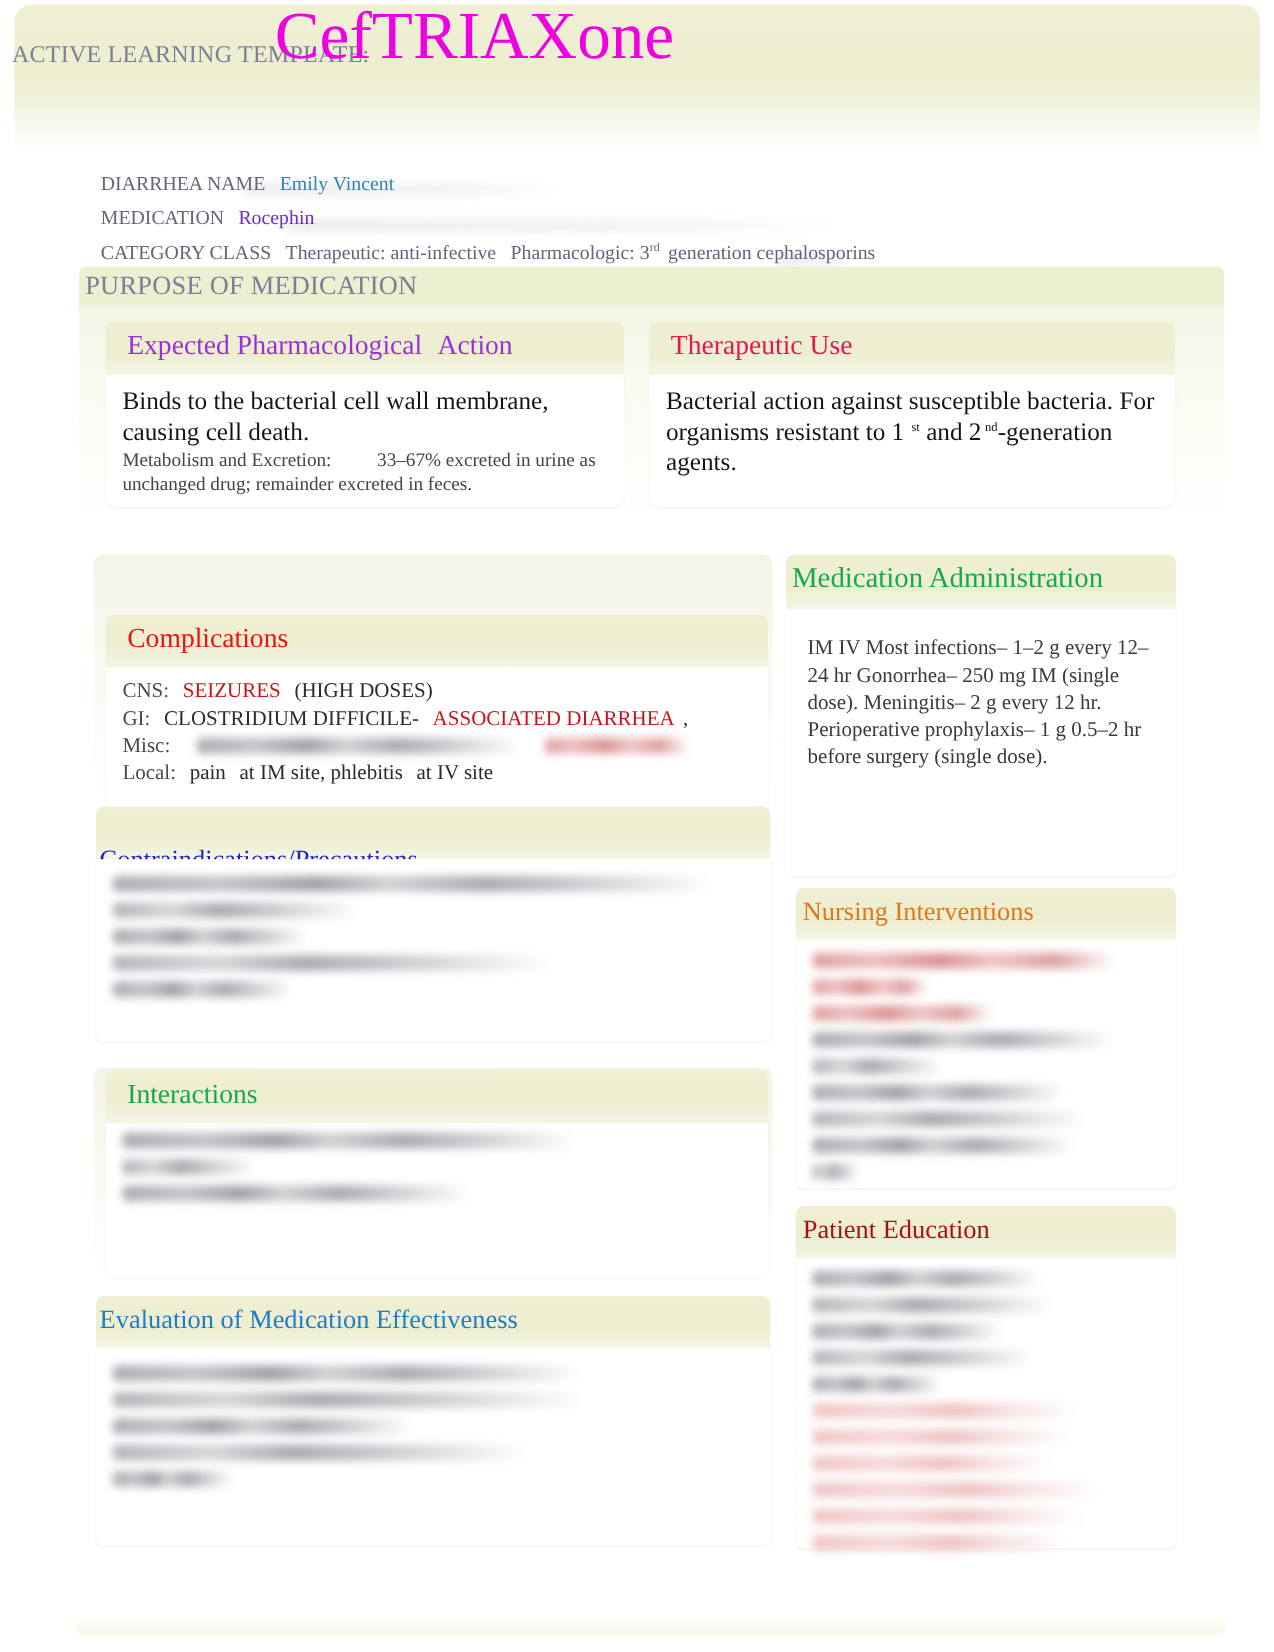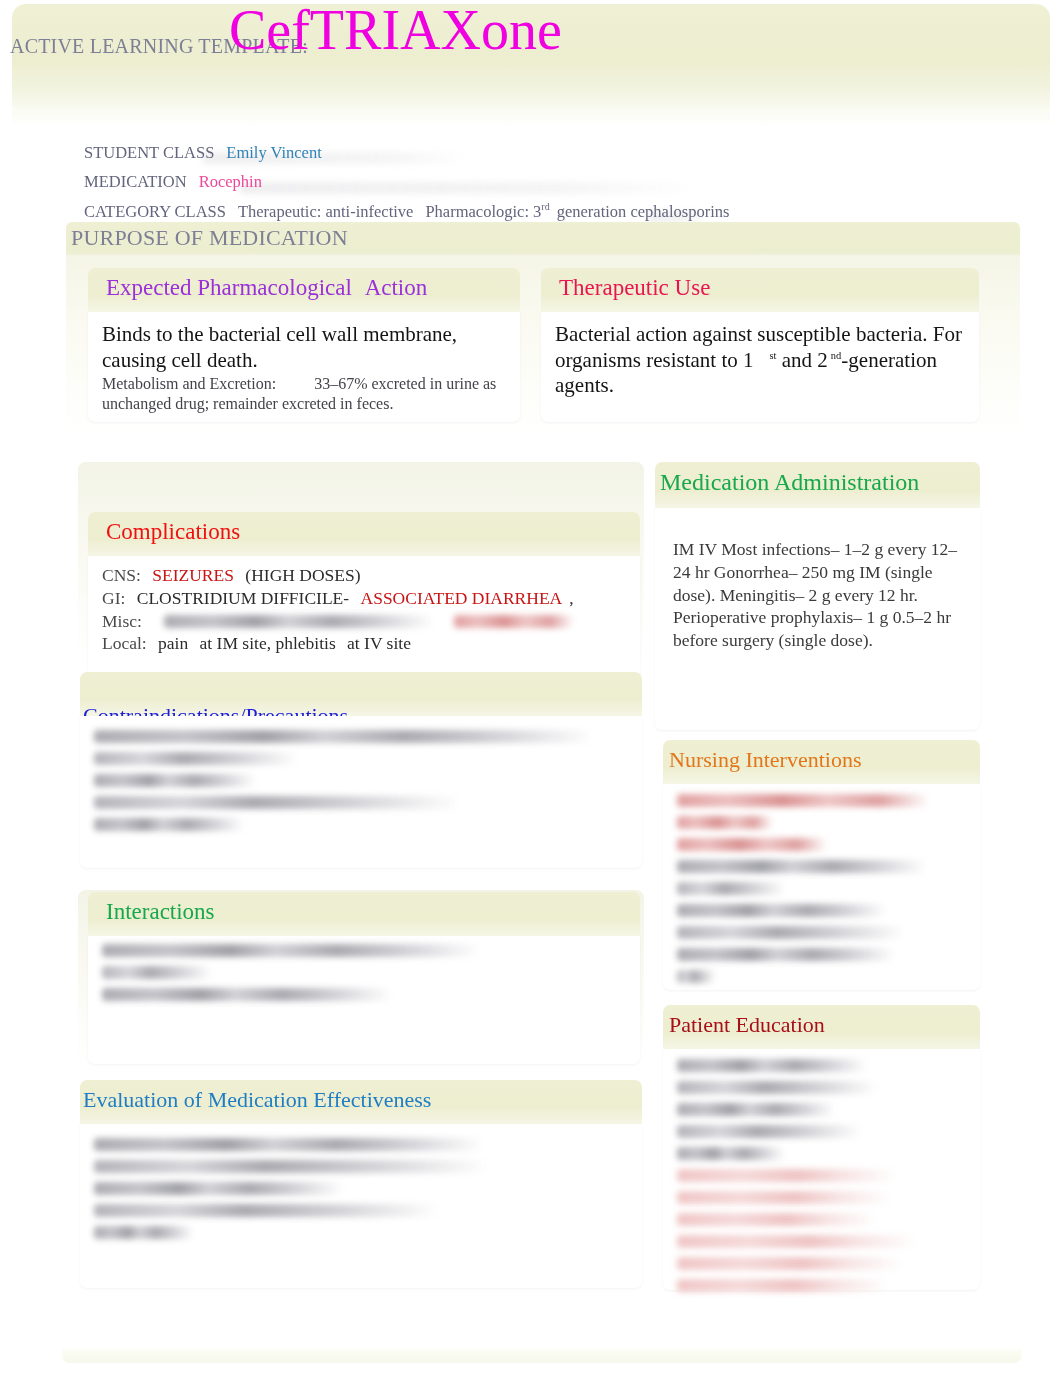--- a/index.html
+++ b/index.html
@@ -50,21 +50,21 @@
   
   .meta {
     position: absolute;
     left: 84px;
     font-size: 16.5px;
     color: #63657c;
     white-space: nowrap;
   }
   .meta .val { margin-left: 12px; }
   .meta .val.blue  { color: #2f82b5; }
-  .meta .val.green { color: #ec4899; }
+  .meta .val.green { color: #6d28d9; }
   .meta .val.plain { color: #63657c; }
   .meta .sup { font-size: 10px; vertical-align: super; }
   #meta-student  { top: 143px; }
   #meta-med      { top: 172px; }
   #meta-category { top: 201px; }
 
   
   .smudge {
     position: absolute;
     background: linear-gradient(90deg, rgba(200,200,205,.30), rgba(205,205,210,.20) 70%, rgba(255,255,255,0));
@@ -177,21 +177,21 @@
   <div class="header-band">
     <div class="alt-label">ACTIVE LEARNING TEMPLATE:</div>
     <div class="drug-title">CefTRIAXone</div>
   </div>
 
   <div class="smudge" style="left:203px;top:152px;width:265px;height:12px;"></div>
   <div class="smudge" style="left:240px;top:182px;width:460px;height:12px;"></div>
   <div class="smudge" style="left:648px;top:211px;width:60px;height:12px;"></div>
 
   <div class="meta" id="meta-student">
-    <span>STUDENT CLASS</span><span class="val blue">Emily Vincent</span>
+    <span>DIARRHEA NAME</span><span class="val blue">Emily Vincent</span>
   </div>
 
   <div class="meta" id="meta-med">
     <span>MEDICATION</span><span class="val green">Rocephin</span>
   </div>
 
   <div class="meta" id="meta-category">
     <span>CATEGORY CLASS</span><span class="val plain">Therapeutic: anti-infective</span><span class="val plain">Pharmacologic: 3</span><span class="sup">rd</span><span class="sp-s">generation cephalosporins</span>
   </div>
 
@@ -215,21 +215,21 @@
       </div>
     </div>
   </div>
 
   <div class="card" style="left:541px; top:268px; width:438px; height:154px;">
     <div class="cap">
       <div class="cap-title t-crimson">Therapeutic Use</div>
     </div>
     <div class="body">
       <div class="lead">
-        <span>Bacterial action against susceptible bacteria. For organisms resistant to 1</span><span class="sup" style="margin-left:16px;">st</span>
+        <span>Bacterial action against susceptible bacteria. For organisms resistant to 1</span><span class="sup" style="margin-left:6px;">st</span>
         <span>and 2</span><span class="sup" style="margin-left:3px;">nd</span><span>-generation agents.</span>
       </div>
     </div>
   </div>
 
   <div class="plate" style="left:78px; top:462px; width:566px; height:200px;"></div>
 
   <div class="card" style="left:88px; top:472px; width:552px; height:188px;margin-top:40px;">
     <div class="cap">
       <div class="cap-title t-red">Complications</div>
@@ -296,21 +296,21 @@
       <div class="rline grey" style="width:250px;"></div>
       <div class="rline grey2" style="width:375px;"></div>
       <div class="rline grey" style="width:100px;"></div>
     </div>
   </div>
 
   <div class="card" style="left:655px; top:462px; width:325px; height:268px;">
     <div class="cap" style="height:46px;">
       <div class="cap-title t-green" style="left:5px; font-size:24px;">Medication Administration</div>
     </div>
-    <div class="body" style="top:46px; padding-top:30px;">
+    <div class="body" style="top:46px; padding-top:20px;">
       <div class="adm">IM  IV  Most infections–   1–2 g every 12–24 hr   Gonorrhea–   250 mg IM (single dose).   Meningitis–  2 g every 12 hr.  Perioperative prophylaxis–    1 g 0.5–2 hr before surgery (single dose).</div>
     </div>
   </div>
 
   <div class="card" style="left:663px; top:1005px; width:317px; height:285px;">
     <div class="cap">
       <div class="cap-title t-darkred" style="left:6px; font-size:22px;">Patient Education</div>
     </div>
     <div class="body redact" style="padding-top:10px;">
       <div class="rline grey" style="width:190px;"></div>

